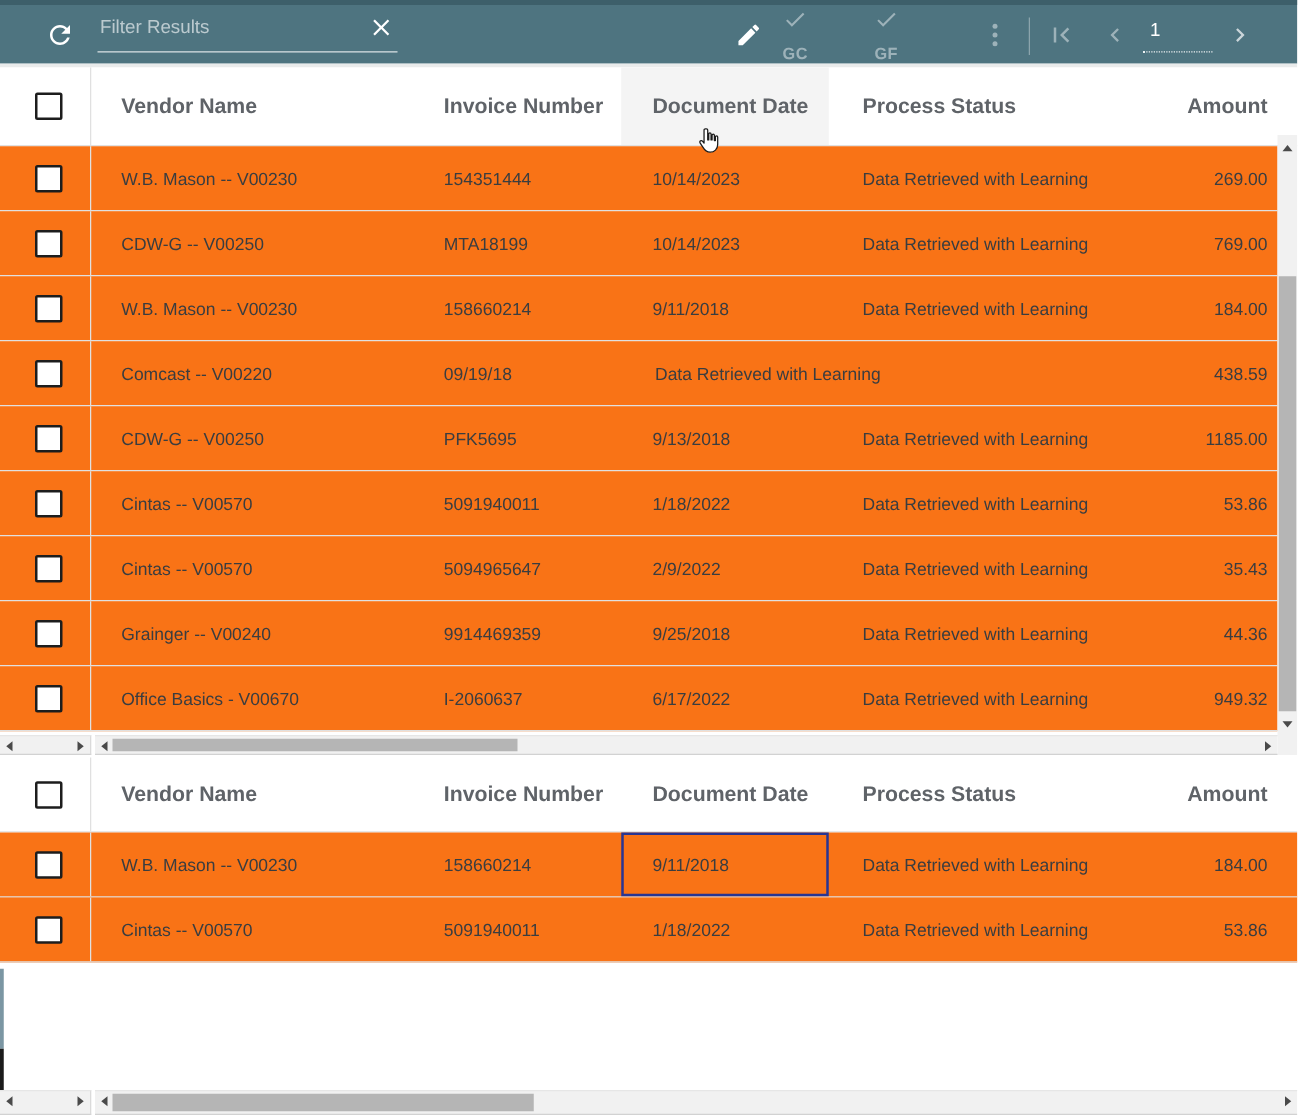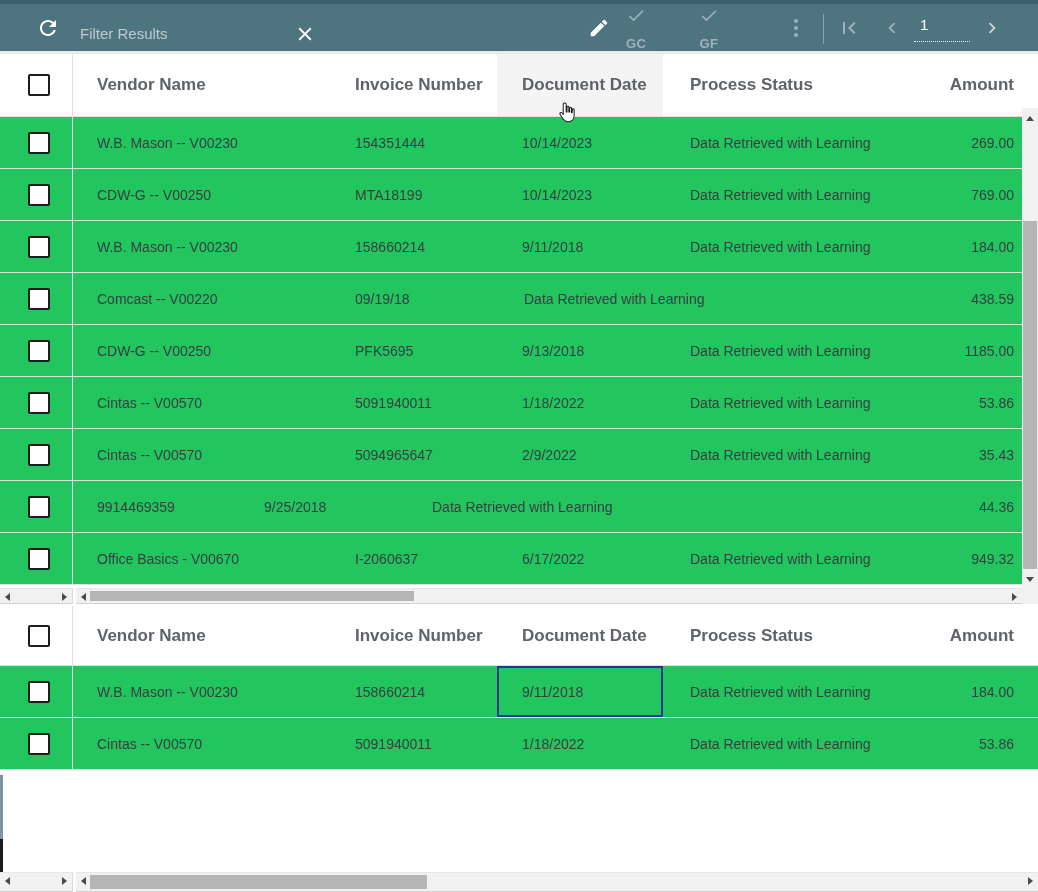--- a/index.html
+++ b/index.html
@@ -20,21 +20,21 @@
   
   .toolbar{
     position:absolute;left:0;top:0;width:100%;height:51px;box-sizing:border-box;
     background:var(--toolbar-bg);border-top:4px solid var(--toolbar-top);
   }
   .tb-item{position:absolute;top:50%;transform:translateY(-50%);background:none;border:none;padding:0;margin:0;cursor:pointer;display:flex;align-items:center;}
   .tb-icon svg{display:block;}
   .bright{color:#ffffff;fill:#ffffff;}
   .dim{color:rgba(255,255,255,0.45);fill:rgba(255,255,255,0.45);}
   .semi{color:rgba(255,255,255,0.7);fill:rgba(255,255,255,0.7);}
-  .filter-field{position:absolute;left:78px;top:16px;width:240px;height:34px;}
+  .filter-field{position:absolute;left:78px;top:4px;width:240px;height:34px;}
   .filter-field input{
     width:100%;height:100%;box-sizing:border-box;background:transparent;border:none;outline:none;
     border-bottom:1px solid rgba(255,255,255,0.8);
     font-family:"Liberation Sans",sans-serif;font-size:15px;color:#fff;padding:0 26px 6px 2px;
   }
   .filter-field input::placeholder{color:rgba(255,255,255,0.62);}
   .clear-btn{position:absolute;right:2px;top:3px;background:none;border:none;padding:0;cursor:pointer;}
   .tb-text-btn{gap:7px;font-size:13px;font-weight:bold;letter-spacing:.4px;flex-direction:column;}
   .kebab{flex-direction:column;gap:3px;width:12px;align-items:center;}
   .kebab .dot{width:4px;height:4px;border-radius:50%;background:rgba(255,255,255,0.45);}
@@ -54,21 +54,21 @@
   .cell{box-sizing:border-box;display:flex;align-items:center;white-space:nowrap;}
   .c-check{flex:0 0 73px;align-self:stretch;border-right:1px solid var(--row-border);}
   .checkbox{width:18px;height:18px;border:2px solid #1d1d1d;border-radius:2px;background:#fff;margin-left:28px;flex:0 0 auto;cursor:pointer;}
   .c-vendor{flex:0 0 258px;padding-left:24px;}
   .c-invoice{flex:0 0 166px;padding-left:24px;}
   .c-date{flex:0 0 166px;padding-left:25px;position:relative;align-self:stretch;}
   .c-status{flex:0 0 167px;padding-left:27px;overflow:visible;}
   .c-amount{flex:1 1 auto;justify-content:flex-end;text-align:right;padding-right:24px;}
   .rows1 .c-amount{padding-right:8px;}
   .thead .c-date.hovered{background:#f4f4f4;}
-  .row{height:52px;box-sizing:border-box;border-bottom:1px solid var(--row-border);display:flex;align-items:center;background:#22c55e;font-size:14px;color:var(--cell-text);}
+  .row{height:52px;box-sizing:border-box;border-bottom:1px solid var(--row-border);display:flex;align-items:center;background:#f97316;font-size:14px;color:var(--cell-text);}
   .rows1{width:1022px;}
   .rows2{width:1038px;}
   .selected-cell{border:2px solid var(--selected-border);}
   .selected-cell.c-date{padding-left:23px;}
   
   .vscroll{position:absolute;right:0;top:54px;width:16px;height:480px;background:var(--track);}
   .vs-thumb{position:absolute;left:1px;right:1px;top:113px;height:348px;background:var(--thumb);}
   .tri{width:0;height:0;position:absolute;}
   .tri-up{border-left:4px solid transparent;border-right:4px solid transparent;border-bottom:5px solid #4a4a4a;left:4px;top:8px;}
   .tri-down{border-left:4px solid transparent;border-right:4px solid transparent;border-top:5px solid #4a4a4a;left:4px;bottom:6px;}
@@ -235,20 +235,21 @@
           <div class="cell c-vendor">Cintas -- V00570</div>
           <div class="cell c-invoice">5094965647</div>
           <div class="cell c-date">2/9/2022</div>
           <div class="cell c-status">Data Retrieved with Learning</div>
           <div class="cell c-amount">35.43</div>
         </div>
         <div class="row">
           <div class="cell c-check">
             <span class="checkbox"></span>
           </div>
+          <div class="cell c-vendor">Grainger -- V00240</div>
           <div class="cell c-invoice">9914469359</div>
           <div class="cell c-date">9/25/2018</div>
           <div class="cell c-status">Data Retrieved with Learning</div>
           <div class="cell c-amount">44.36</div>
         </div>
         <div class="row">
           <div class="cell c-check">
             <span class="checkbox"></span>
           </div>
           <div class="cell c-vendor">Office Basics - V00670</div>

